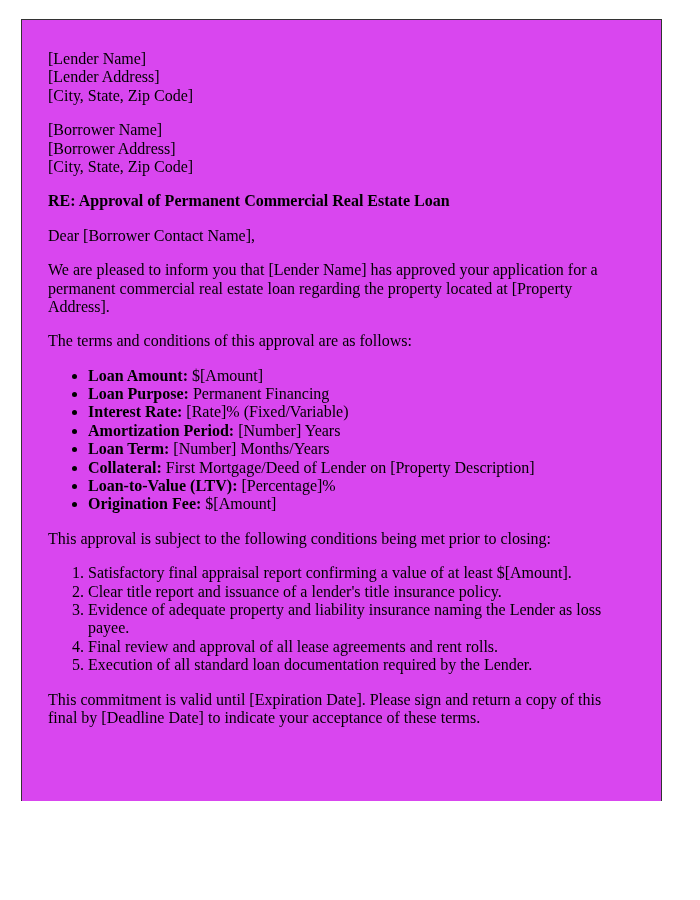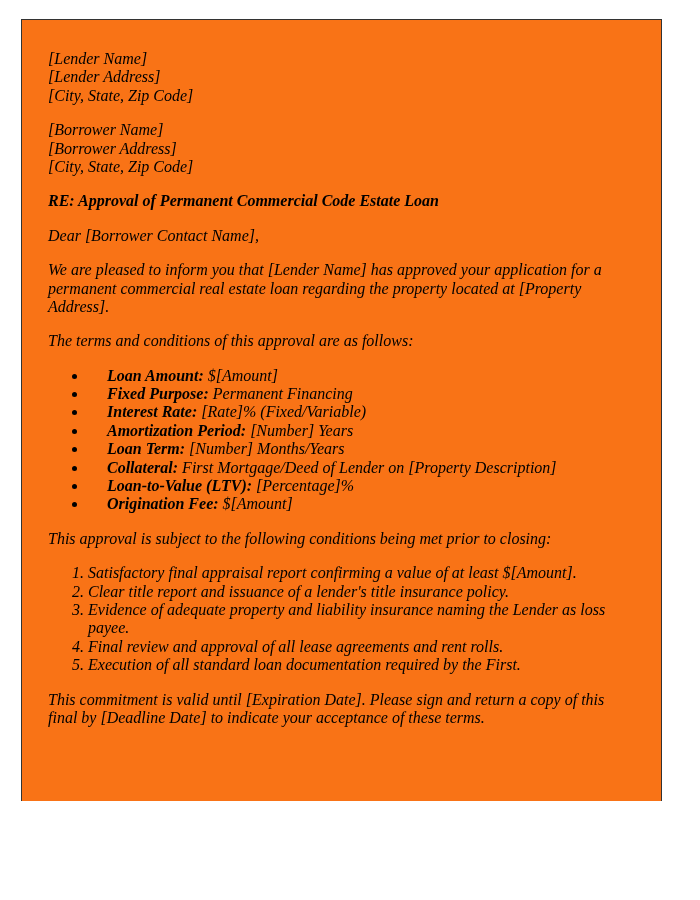--- a/index.html
+++ b/index.html
@@ -43,66 +43,65 @@
   ul.terms-list, ol.conditions-list {
     margin: 16px 0;
     padding-left: 40px;
     line-height: 1.15;
   }
   ul.terms-list li, ol.conditions-list li {
     line-height: 1.15;
   }
   ul.terms-list li strong {
     font-weight: bold;
-    margin-left: 19px;
   }
 </style>
 </head>
 <body style="color: rgb(0, 0, 0);">
 
-<div class="page" style="border-color: rgb(51, 51, 51); background: #f97316; font-style: italic;">
+<div class="page" style="border-color: rgb(51, 51, 51); background: #d946ef;">
 
   <p>
     <span class="addr-line">[Lender Name]</span>
     <span class="addr-line">[Lender Address]</span>
     <span class="addr-line">[City, State, Zip Code]</span>
   </p>
 
 
   <p>
     <span class="addr-line">[Borrower Name]</span>
     <span class="addr-line">[Borrower Address]</span>
     <span class="addr-line">[City, State, Zip Code]</span>
   </p>
 
-  <p class="subject">RE: Approval of Permanent Commercial Code Estate Loan</p>
+  <p class="subject">RE: Approval of Permanent Commercial Real Estate Loan</p>
 
   <p>Dear [Borrower Contact Name],</p>
 
   <p>We are pleased to inform you that [Lender Name] has approved your application for a permanent commercial real estate loan regarding the property located at [Property Address].</p>
 
   <p>The terms and conditions of this approval are as follows:</p>
 
   <ul class="terms-list" id="terms-list">
       <li><strong>Loan Amount:</strong><span> $[Amount]</span></li>
-      <li><strong>Fixed Purpose:</strong><span> Permanent Financing</span></li>
+      <li><strong>Loan Purpose:</strong><span> Permanent Financing</span></li>
       <li><strong>Interest Rate:</strong><span> [Rate]% (Fixed/Variable)</span></li>
       <li><strong>Amortization Period:</strong><span> [Number] Years</span></li>
       <li><strong>Loan Term:</strong><span> [Number] Months/Years</span></li>
       <li><strong>Collateral:</strong><span> First Mortgage/Deed of Lender on [Property Description]</span></li>
       <li><strong>Loan-to-Value (LTV):</strong><span> [Percentage]%</span></li>
       <li><strong>Origination Fee:</strong><span> $[Amount]</span></li>
     </ul>
 
   <p>This approval is subject to the following conditions being met prior to closing:</p>
 
   <ol class="conditions-list" id="conditions-list">
       <li>Satisfactory final appraisal report confirming a value of at least $[Amount].</li>
       <li>Clear title report and issuance of a lender's title insurance policy.</li>
       <li>Evidence of adequate property and liability insurance naming the Lender as loss payee.</li>
       <li>Final review and approval of all lease agreements and rent rolls.</li>
-      <li>Execution of all standard loan documentation required by the First.</li>
+      <li>Execution of all standard loan documentation required by the Lender.</li>
     </ol>
 
   <p>This commitment is valid until [Expiration Date]. Please sign and return a copy of this final by [Deadline Date] to indicate your acceptance of these terms.</p>
 
 
 </div>
 
 </body></html>

